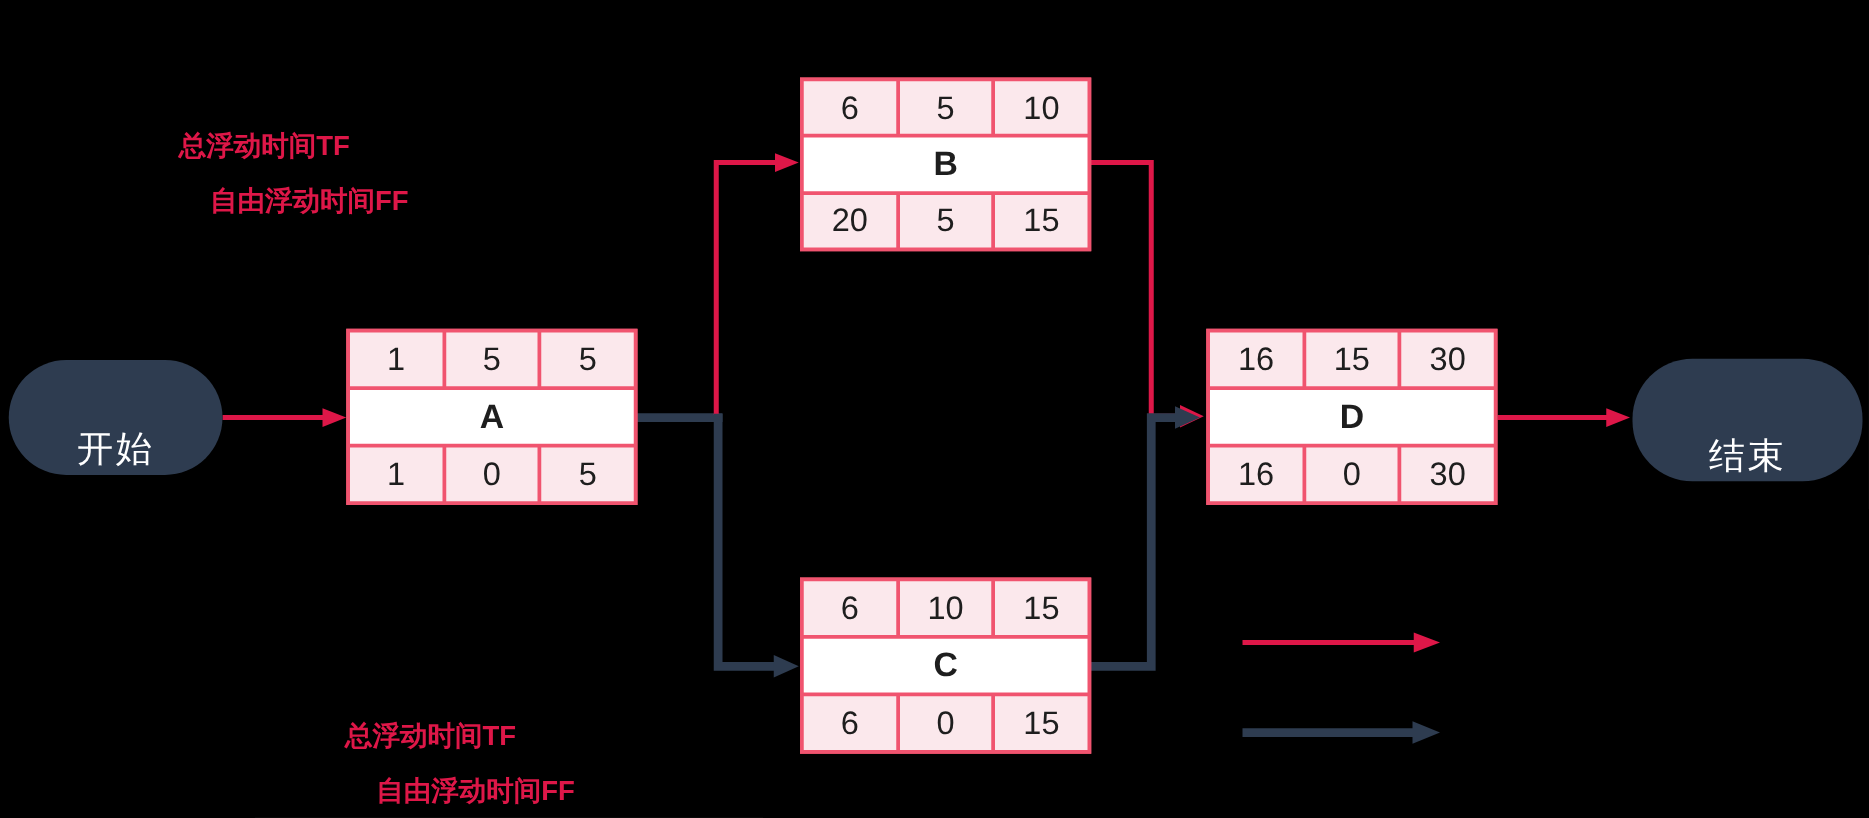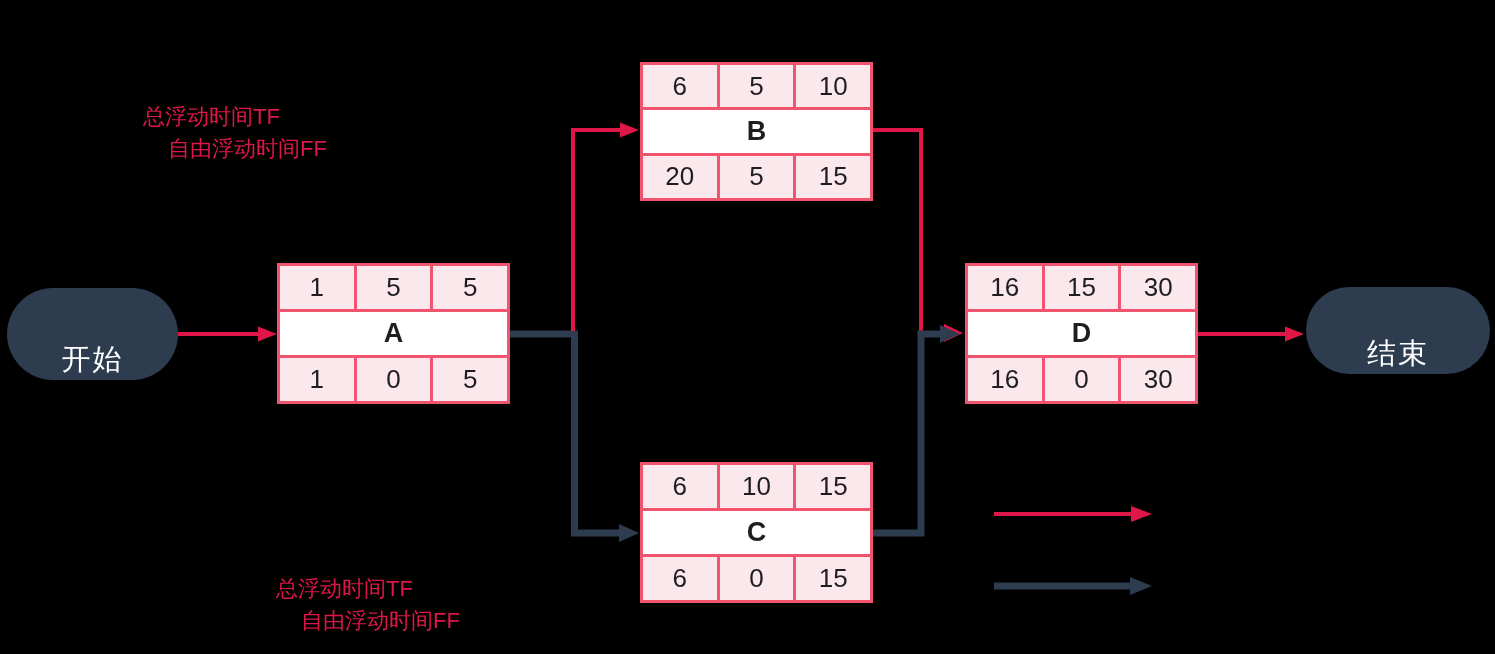--- a/index.html
+++ b/index.html
@@ -22,21 +22,21 @@
   .stroke-navy{stroke:var(--navy);fill:none;}
   .fill-red{fill:var(--red);stroke:none;}
   .fill-navy{fill:var(--navy);stroke:none;}
 
   .pill{
     position:absolute;background:var(--navy);color:var(--white);
     border-radius:48px;display:flex;align-items:flex-end;justify-content:center;
     font-size:29px;letter-spacing:2px;
   }
   .pill-start{left:7px;top:288px;width:171px;height:92px;}
-  .pill-end{left:1306px;top:287px;width:184px;height:87px;}
+  .pill-end{left:1306px;top:287px;width:184px;height:98px;}
 
   .node{
     position:absolute;width:233px;height:141px;box-sizing:border-box;
     border:3px solid var(--cell-border);background:var(--cell-border);
     display:grid;grid-template-rows:1fr 1fr 1fr;row-gap:3px;
   }
   .node-a{left:277px;top:263px;}
   .node-b{left:640px;top:62px;height:139px;}
   .node-c{left:640px;top:462px;}
   .node-d{left:965px;top:263px;text-align:right;}
@@ -45,24 +45,24 @@
     background:var(--cell-fill);color:var(--ink);font-size:26px;
     display:flex;align-items:center;justify-content:center;
   }
   .name-row{grid-template-columns:1fr;}
   .name-cell{
     background:var(--white);color:var(--ink);font-weight:bold;font-size:27px;
     display:flex;align-items:center;justify-content:center;
   }
 
   .float-note{
-    position:absolute;color:var(--red);font-weight:normal;font-size:22px;
+    position:absolute;color:var(--red);font-weight:bold;font-size:22px;
     line-height:32px;white-space:nowrap;
   }
-  .float-note .indent{padding-left:25px;}
+  .float-note .indent{padding-left:25px;margin-top:12px;}
   .note-top{left:143px;top:101px;}
   .note-bottom{left:276px;top:573px;}
 </style>
 </head>
 <body>
 
 <div class="canvas">
 
   <svg class="wires" viewBox="0 0 1495 654" xmlns="http://www.w3.org/2000/svg">
 

